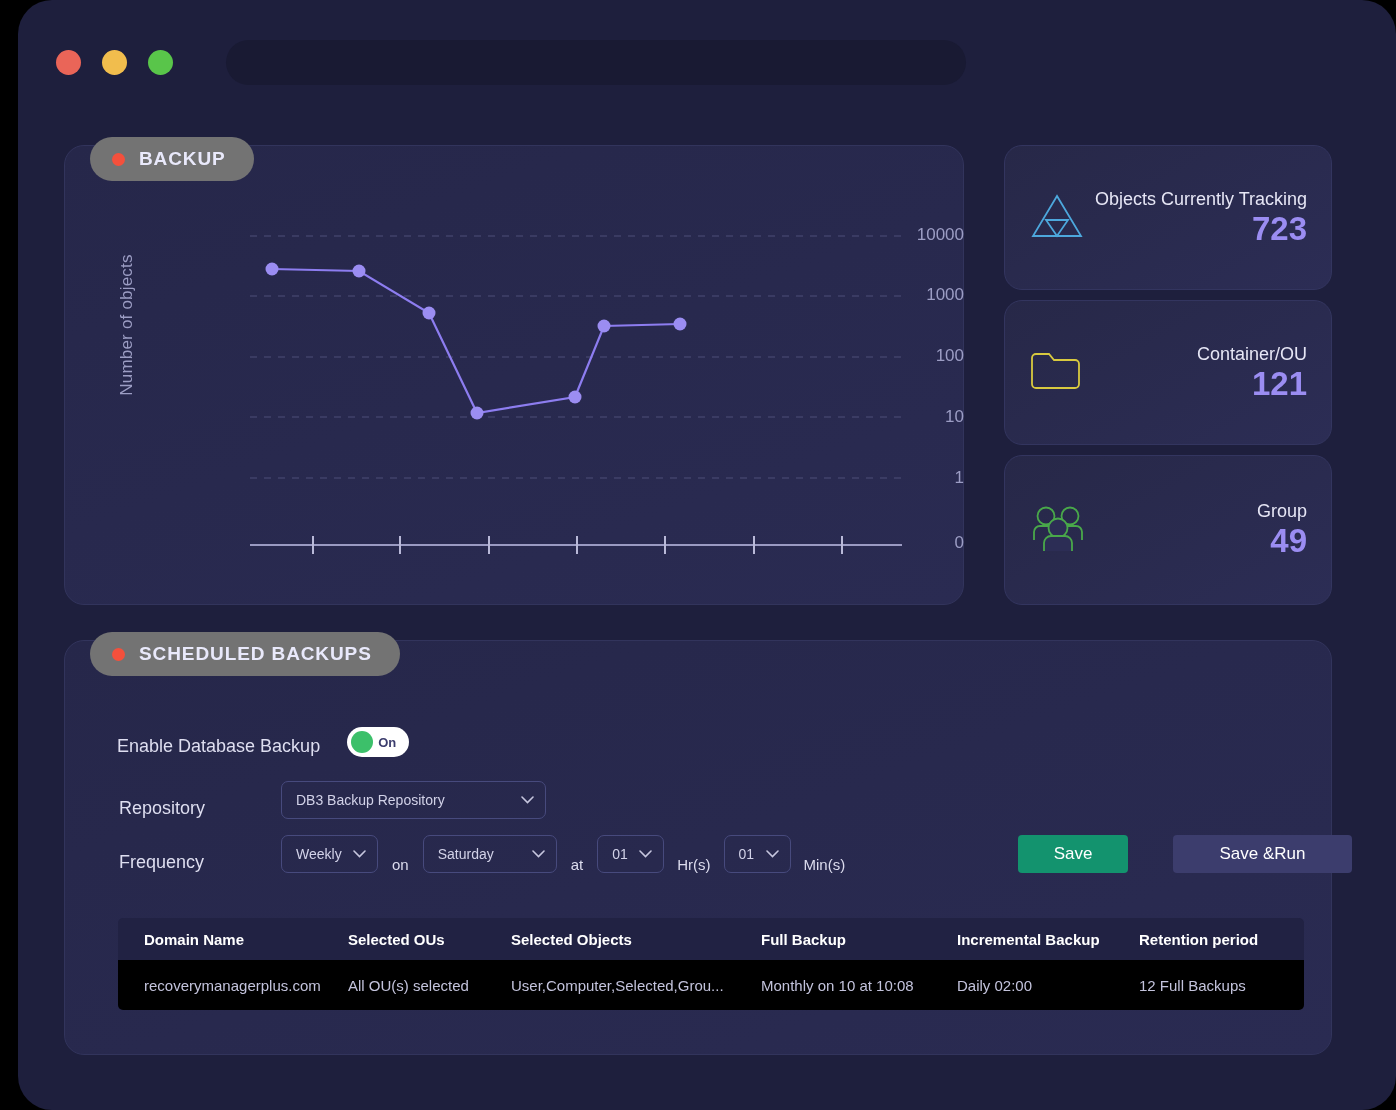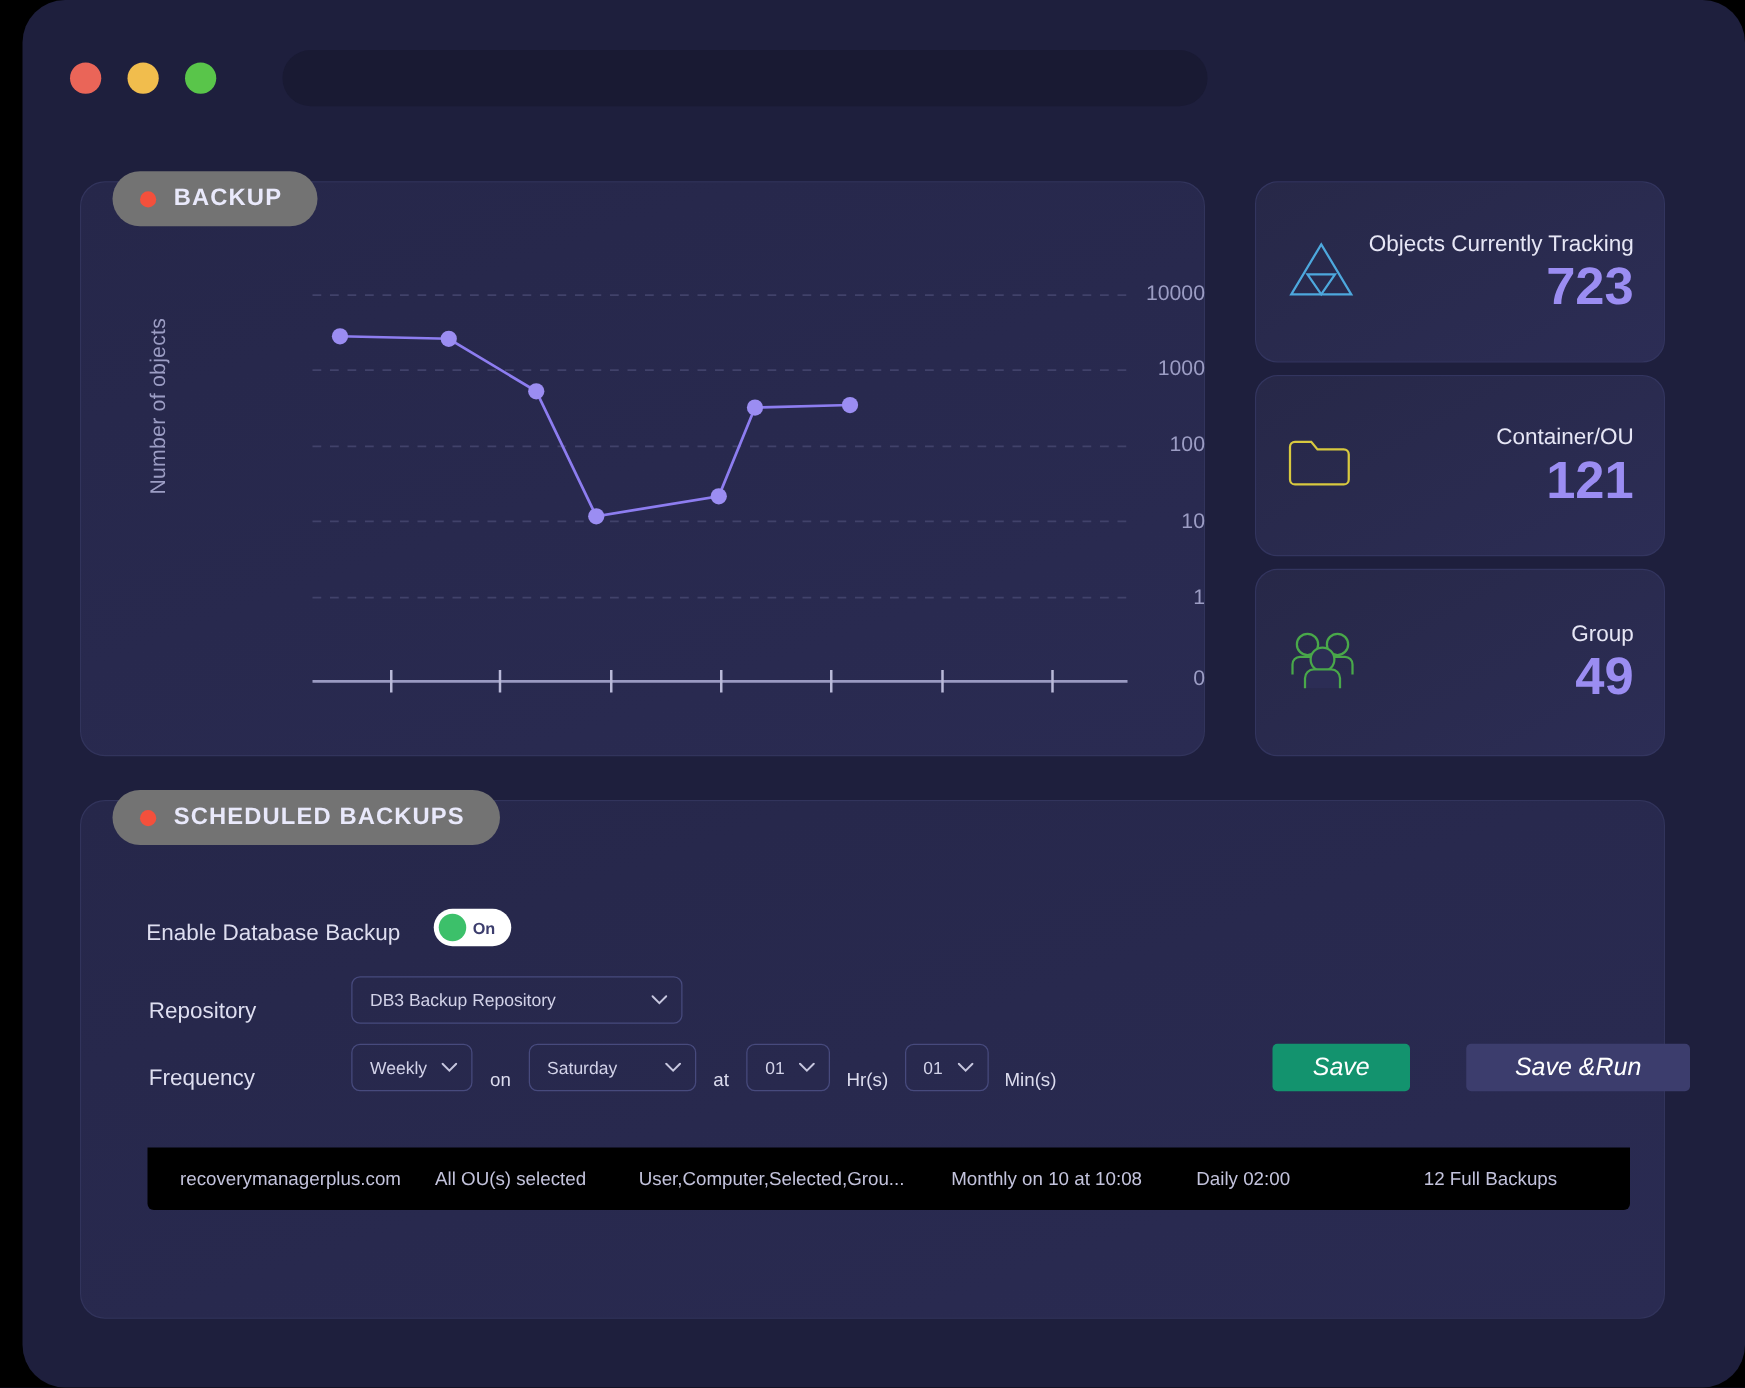--- a/index.html
+++ b/index.html
@@ -108,21 +108,21 @@
     border-radius: 18px;
     background: linear-gradient(150deg, #272848 0%, #2c2d55 100%);
   }
   #stat-objects   { top: 145px; height: 145px; }
   #stat-container { top: 300px; height: 145px; padding-left: 32px; }
   #stat-group     { top: 455px; height: 150px; }
 
   .stat-icon { position: absolute; left: 24px; top: 50%; transform: translateY(-50%); }
   .stat-text { position: absolute; right: 24px; top: 50%; transform: translateY(-50%); text-align: right; }
   .stat-title { color: #e6e6f5; font-size: 18px; margin-bottom: 2px; }
-  .stat-value { color: #9b8df2; font-size: 42px; font-weight: bold; line-height: 1.05; }
+  .stat-value { color: #9b8df2; font-size: 33px; font-weight: bold; line-height: 1.05; }
 
   
   #sched-panel { left: 46px; top: 640px; width: 1268px; height: 415px; }
   #sched-chip  { left: 72px; top: 632px; }
 
   .form-row { position: absolute; display: flex; align-items: flex-end; }
   .form-label { color: #dedef0; font-size: 18px; }
 
   .toggle {
     width: 62px; height: 30px;
@@ -150,22 +150,21 @@
   .chev { flex: none; margin-left: 10px; }
   .conj { color: #dcdcee; font-size: 15px; }
 
   .btn {
     height: 38px;
     border-radius: 4px;
     display: flex;
     align-items: center;
     justify-content: center;
     color: #ffffff;
-    font-size: 20px;
-    font-style: italic;
+    font-size: 17px;
   }
   .btn-save    { width: 110px; background: #13936e; }
   .btn-saverun { width: 179px; background: #3c3d6d; margin-left: 34px; }
 
   
   .table { position: absolute; left: 100px; top: 918px; width: 1186px; }
   .thead {
     display: flex;
     height: 42px;
     align-items: center;
@@ -359,20 +358,28 @@
 
     <span class="conj" style="margin: 0 0 0 13px;">Min(s)</span>
   </div>
 
   <div class="form-row" style="left: 1000px; top: 835px; gap: 11px;">
     <span class="btn btn-save">Save</span>
     <span class="btn btn-saverun">Save &amp;Run</span>
   </div>
 
   <div class="table">
+    <div class="thead">
+      <span class="th c0">Domain Name</span>
+      <span class="th c1">Selected OUs</span>
+      <span class="th c2">Selected Objects</span>
+      <span class="th c3">Full Backup</span>
+      <span class="th c4">Incremental Backup</span>
+      <span class="th c5">Retention period</span>
+    </div>
     <div class="trow">
       <span class="td c0">recoverymanagerplus.com</span>
       <span class="td c1">All OU(s) selected</span>
       <span class="td c2">User,Computer,Selected,Grou...</span>
       <span class="td c3">Monthly on 10 at 10:08</span>
       <span class="td c4">Daily 02:00</span>
       <span class="td c5">12 Full Backups</span>
     </div>
   </div>
 

